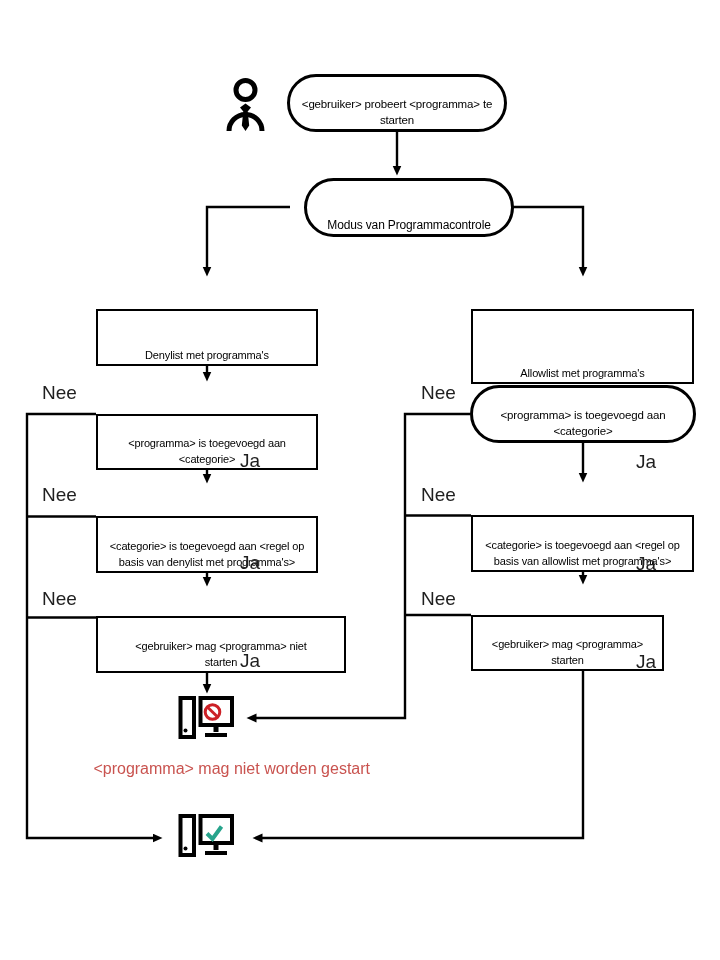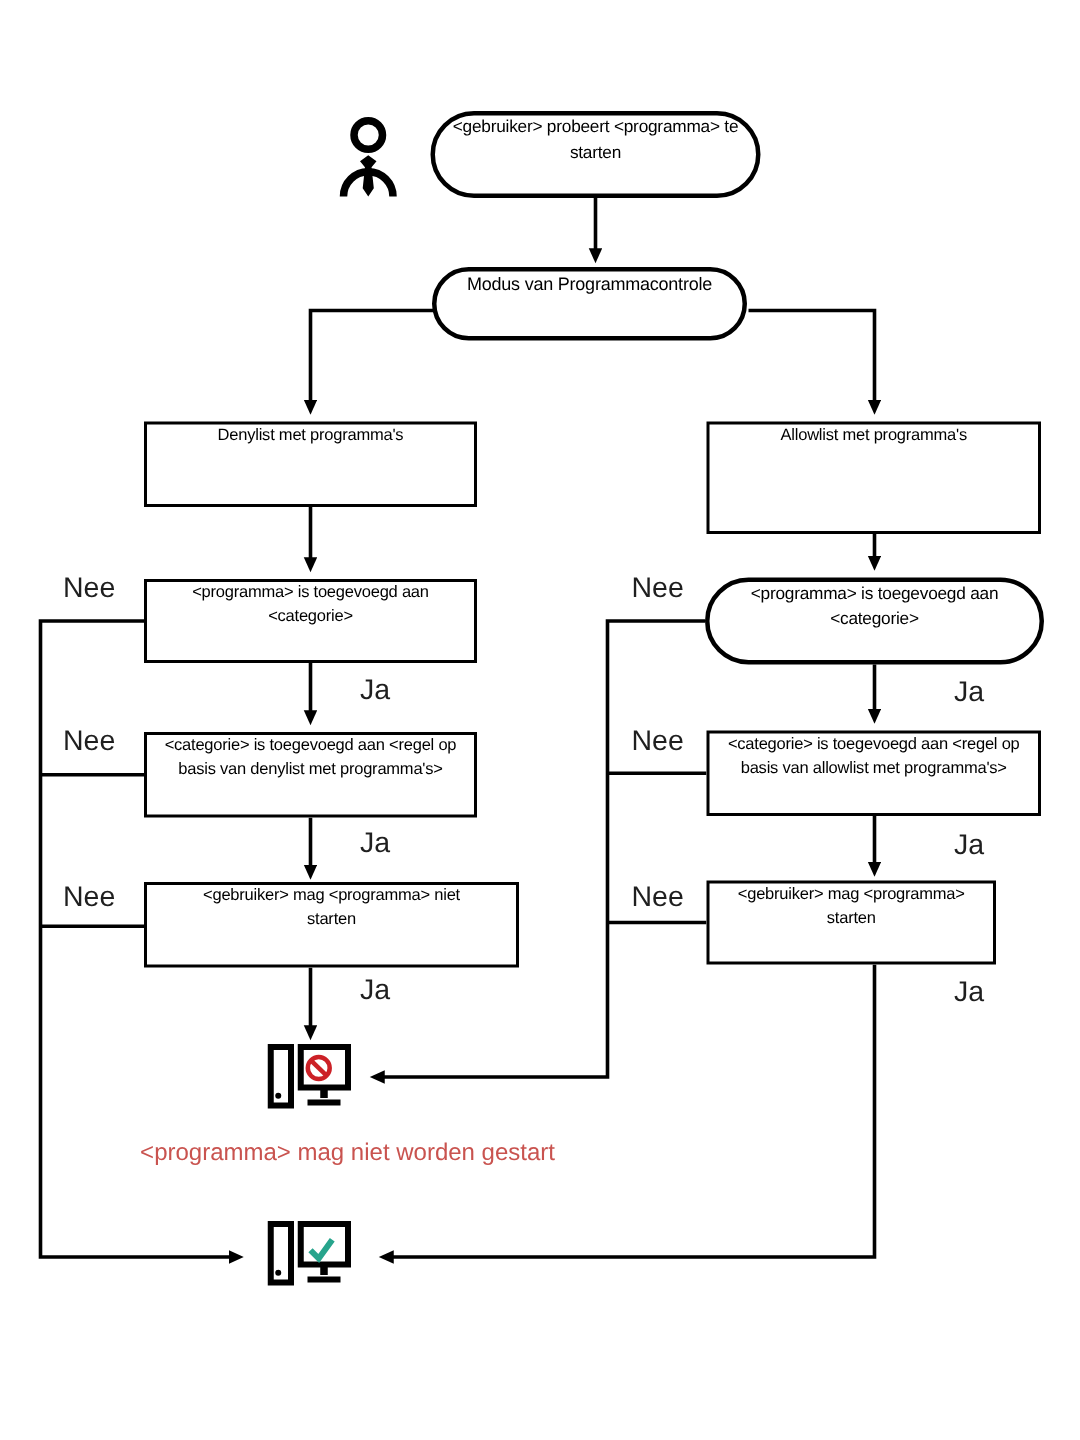--- a/index.html
+++ b/index.html
@@ -4,24 +4,24 @@
 <style>
   html,body{margin:0;padding:0;background:#ffffff;}
   #canvas{
     position:relative;width:720px;height:960px;background:#ffffff;overflow:hidden;
     font-family:"Liberation Sans", sans-serif;color:#000;
   }
   #wires{position:absolute;left:0;top:0;width:720px;height:960px;}
   #wires path{fill:none;stroke:#000;stroke-width:2.4;}
   #wires .arrowhead{fill:#000;stroke:none;}
   .node{
-    position:absolute;display:flex;align-items:flex-start;justify-content:center;
+    position:absolute;display:flex;align-items:flex-end;justify-content:center;
     background:#fff;text-align:center;box-sizing:border-box;
   }
-  .rect{border:2.5px solid #000;}
+  .rect{border:2.5px solid #000;margin-top:28px;}
   .pill{border:3px solid #000;border-radius:30px;}
   .nl{
     display:block;white-space:pre-line;font-size:11px;line-height:1.45;
     letter-spacing:-0.15px;padding:0 2px;
   }
   .pill .nl{font-size:11.5px;}
   .pill-mode .nl{font-size:12px;}
   .bl{
     position:absolute;font-size:19px;color:#1f1f1f;line-height:1;text-align:right;
   }
@@ -72,21 +72,21 @@
     <circle class="person-stroke" cx="19.5" cy="12" r="9.5"></circle>
     <path class="person-stroke" d="M3,53 A16.5,16.5 0 0 1 36,53"></path>
     <path class="person-fill" d="M19.5,25.5 L14,29.5 L17.3,33.5 L15.8,47.5 L19.5,53 L23.2,47.5 L21.7,33.5 L25,29.5 Z"></path>
   </svg>
 
   <div class="node pill" style="left:287px;top:74px;width:220px;height:58px">
     <span class="nl">&lt;gebruiker&gt; probeert &lt;programma&gt; te
 starten</span>
   </div>
 
-  <div class="node pill pill-mode" style="left:288px;top:178px;width:210px;height:49px">
+  <div class="node pill pill-mode" style="left:304px;top:178px;width:210px;height:59px">
     <span class="nl">Modus van Programmacontrole</span>
   </div>
 
   <div class="node rect" style="left:96px;top:281px;width:222px;height:57px">
     <span class="nl">Denylist met programma's</span>
   </div>
 
   <div class="node rect" style="left:471px;top:281px;width:223px;height:75px">
     <span class="nl">Allowlist met programma's</span>
   </div>

